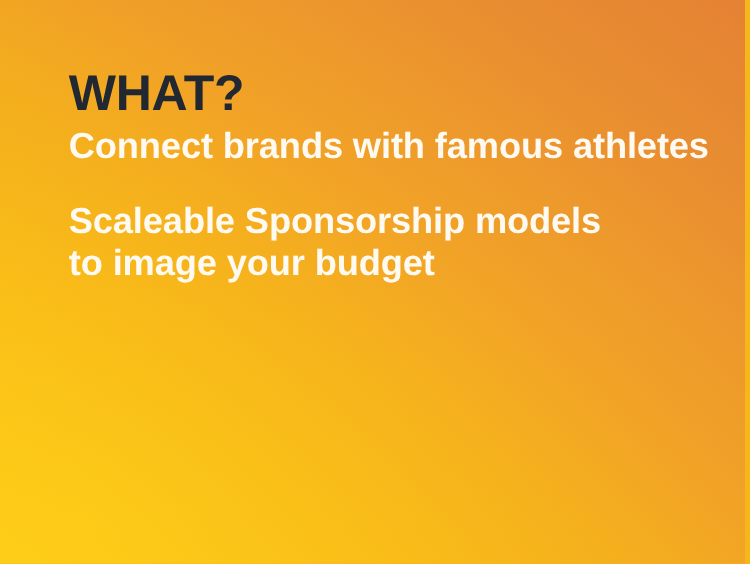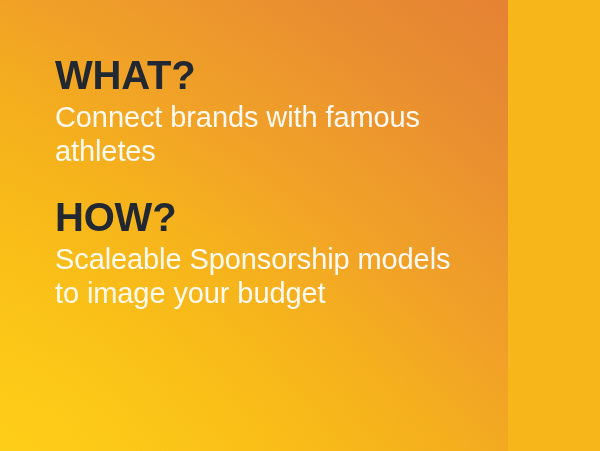--- a/index.html
+++ b/index.html
@@ -10,21 +10,21 @@
   body {
     width: 600px;
     height: 451px;
     overflow: hidden;
     font-family: "Liberation Sans", "DejaVu Sans", sans-serif;
     background: #F7B619;
   }
 
   .slide {
     position: relative;
-    width: 508px;
+    width: 596px;
     height: 451px;
     overflow: hidden;
     
     background-color: #F5B317;
     background-image:
       linear-gradient(38deg,
         #FDCB16 0%,
         #FBC317 14%,
         #F8BA18 28%,
         #F5B11C 42%,
@@ -70,39 +70,38 @@
     font-weight: 700;
     letter-spacing: -0.2px;
     white-space: nowrap;
   }
 
   .body-text {
     margin: 2px 0 0 0;
     color: #FEFAF2;
     font-size: 29px;
     line-height: 34px;
-    font-weight: 400;
+    font-weight: 700;
     letter-spacing: -0.1px;
     white-space: pre-line;
   }
 </style>
 </head>
 <body>
 
 <div class="slide">
   <div class="content">
 
     <section class="block">
       <h2 class="heading">WHAT?</h2>
       <p class="body-text">Connect brands with famous athletes</p>
     </section>
 
     <section class="block">
     </section>
 
     <section class="block">
-      <h2 class="heading">HOW?</h2>
       <p class="body-text">Scaleable Sponsorship models
 to image your budget</p>
     </section>
 
   </div>
 </div>
 
 </body></html>

